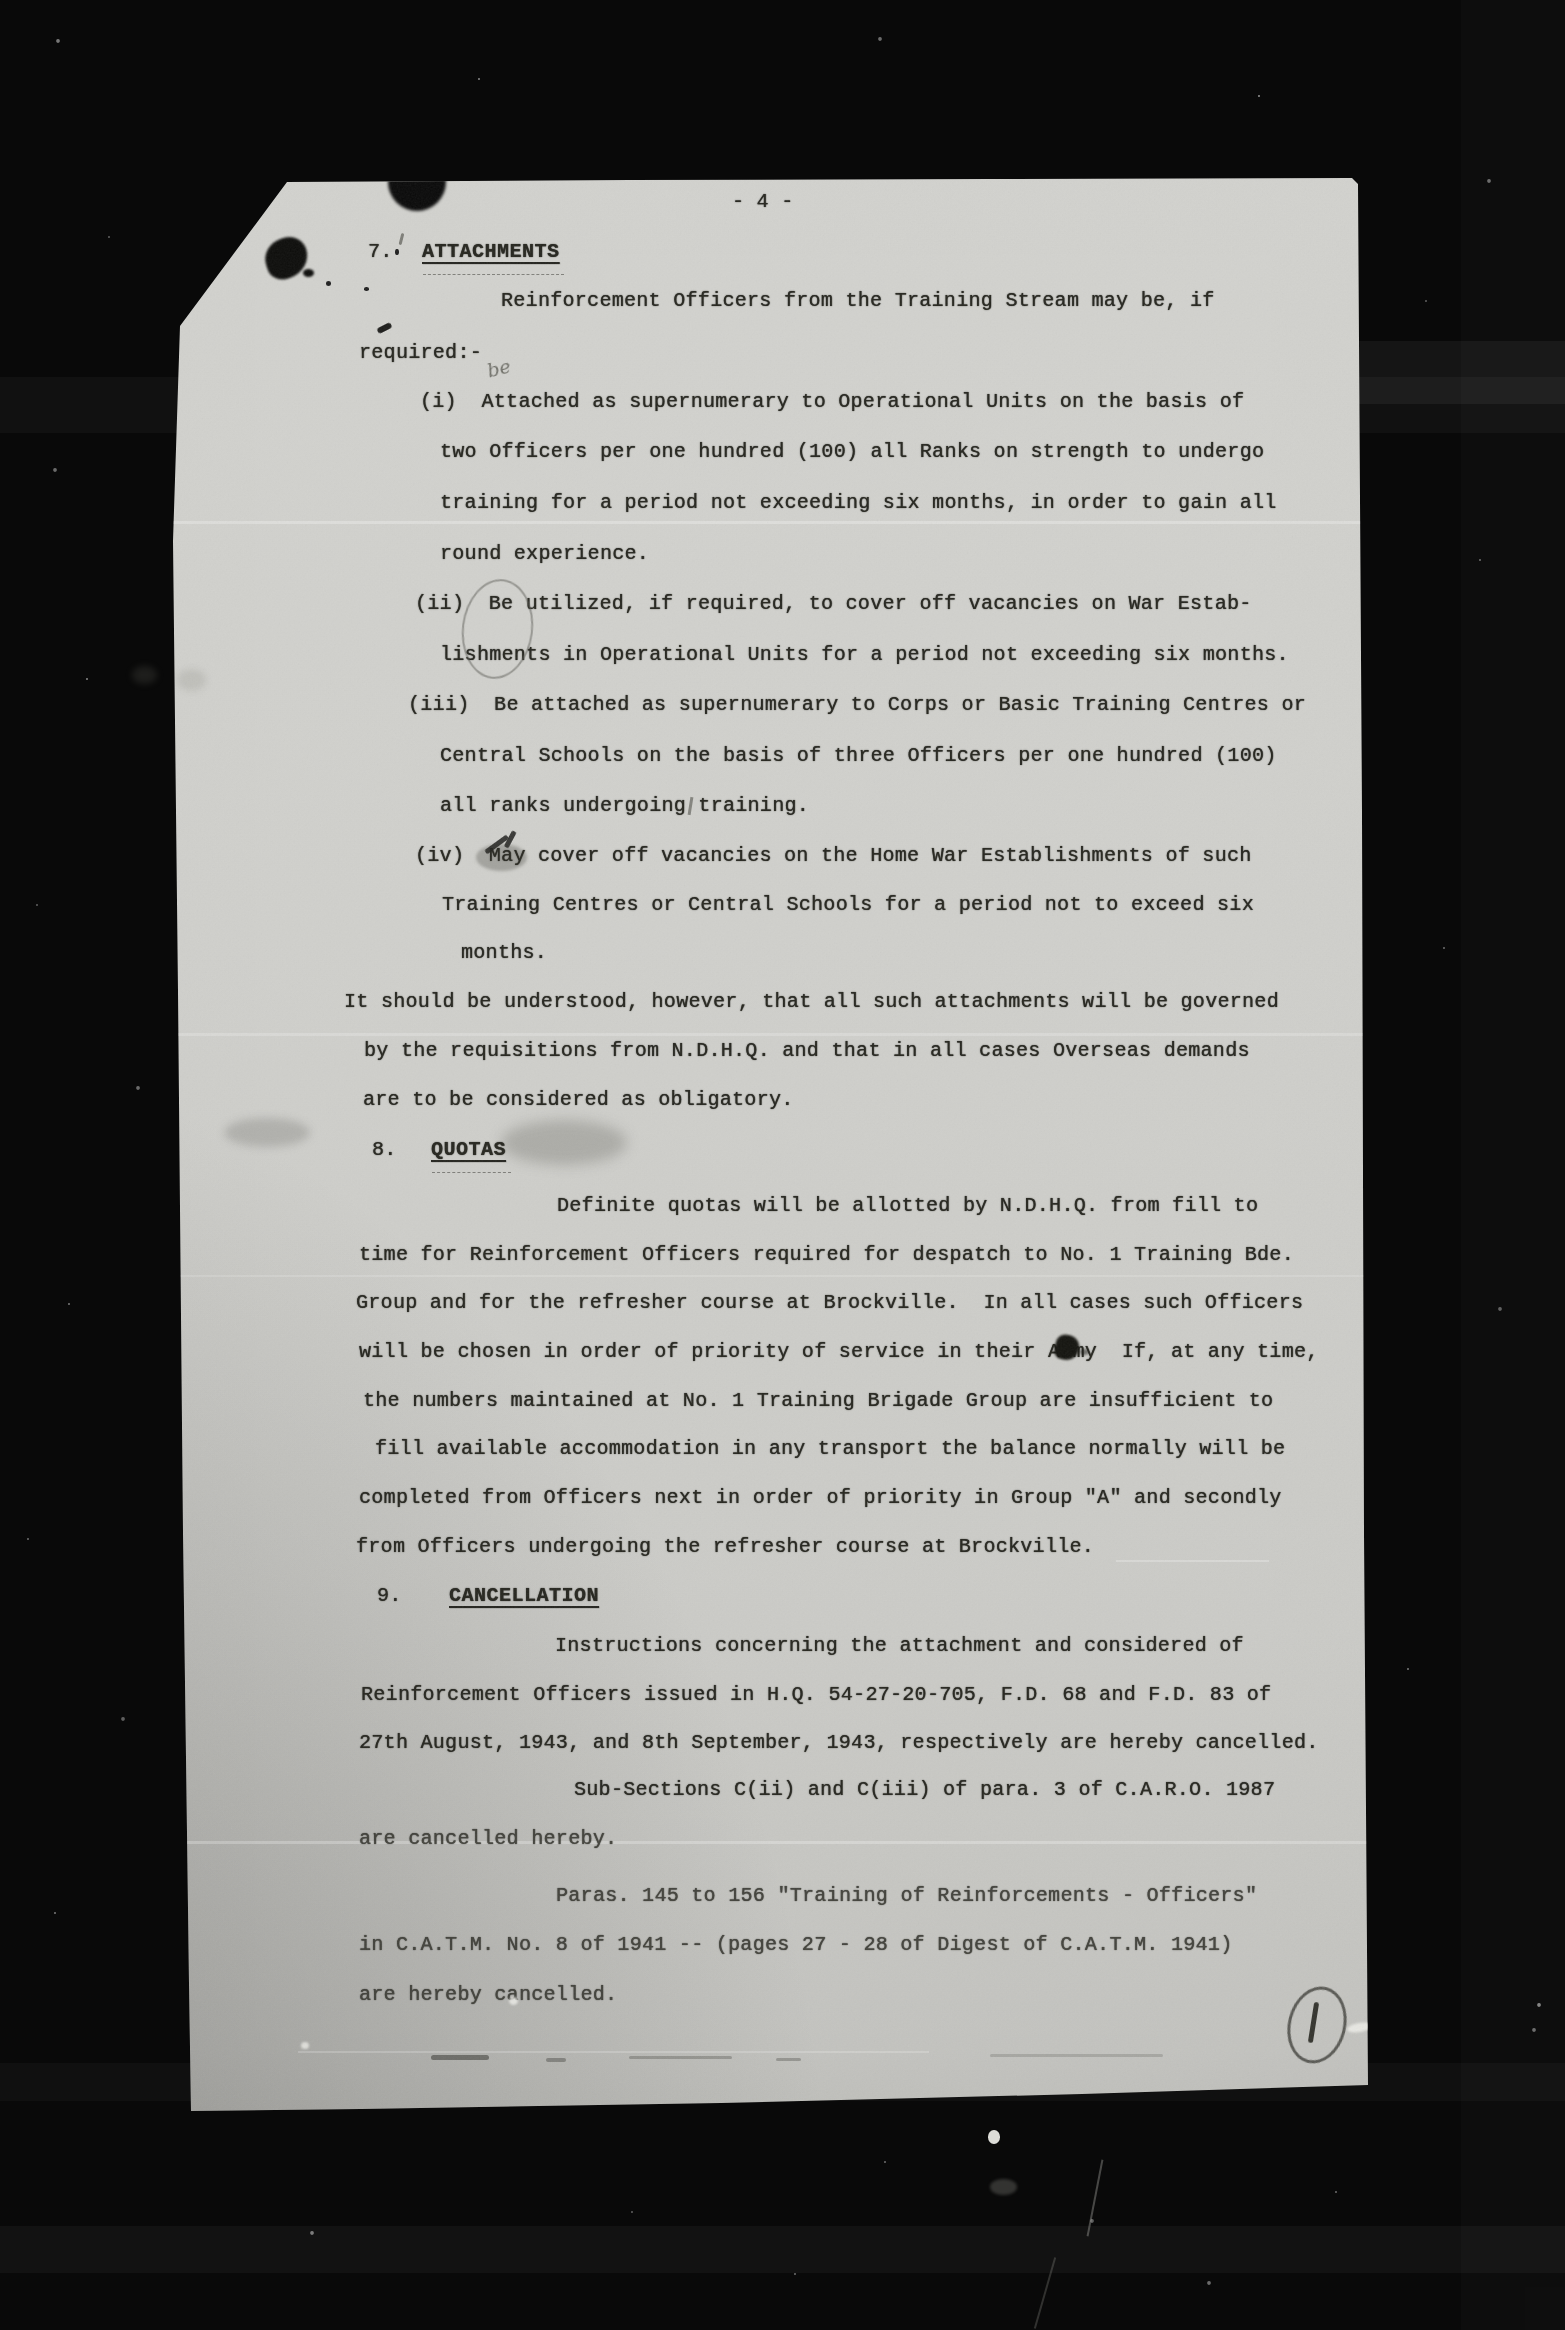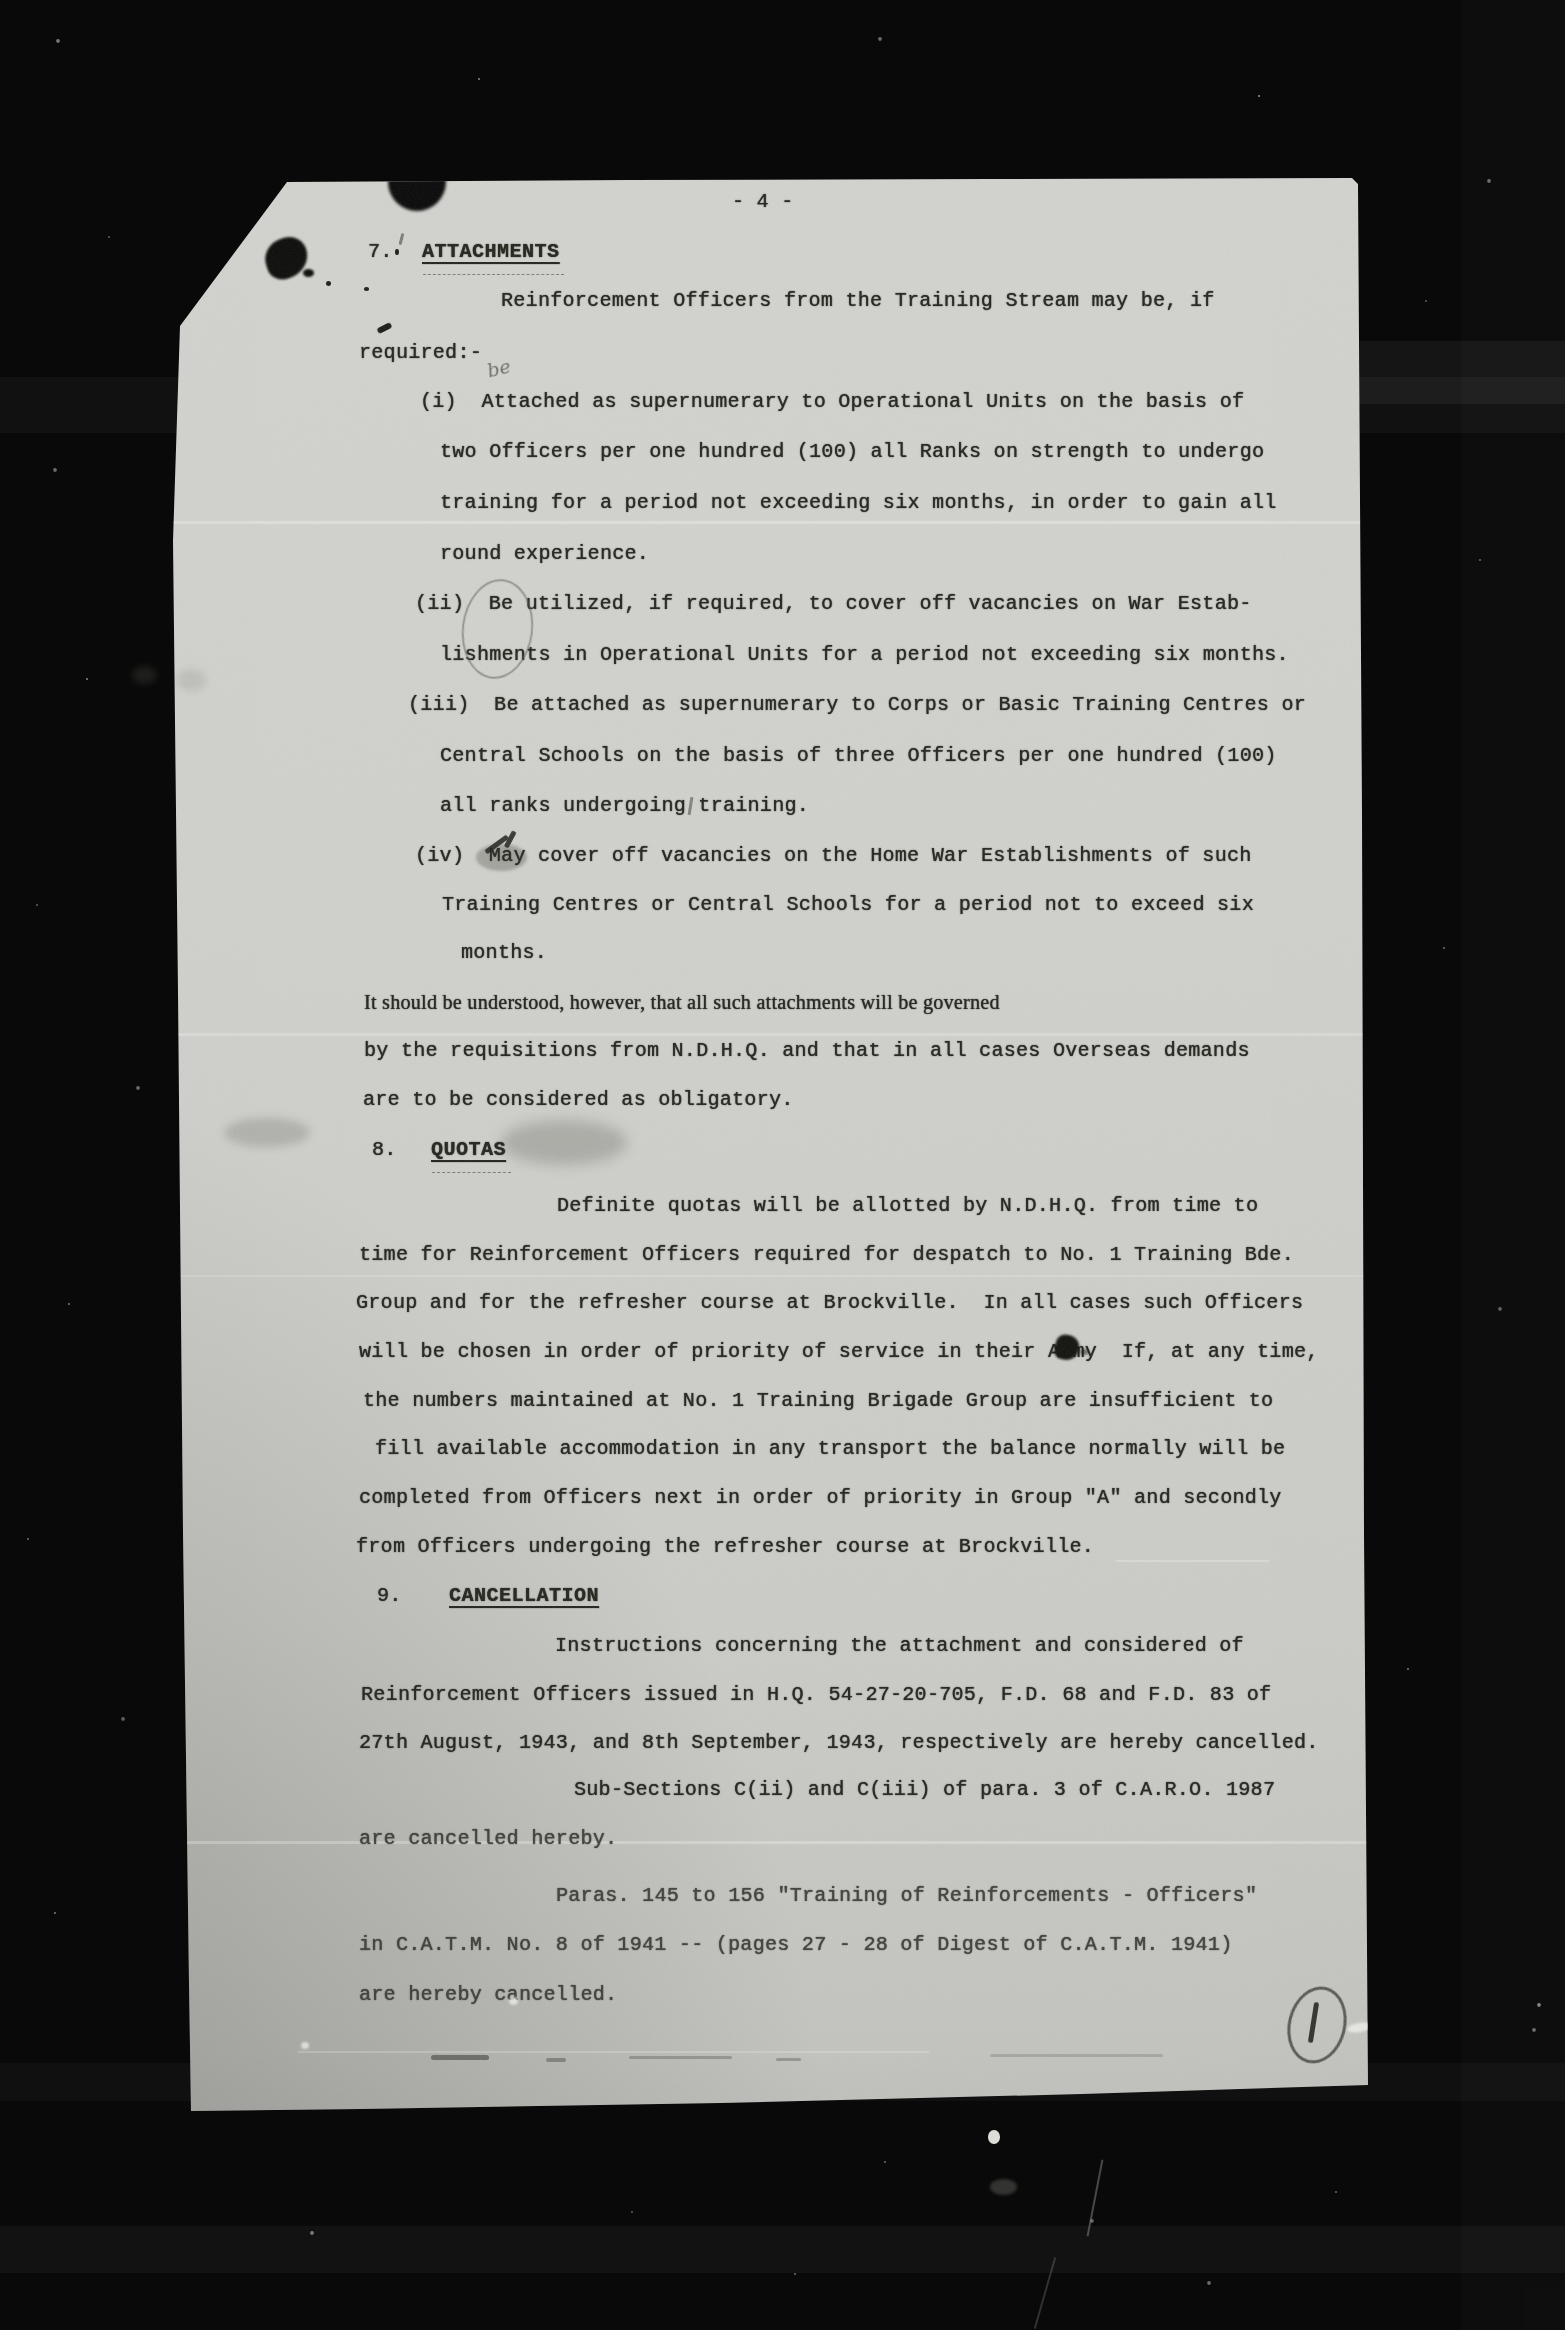--- a/index.html
+++ b/index.html
@@ -99,26 +99,26 @@
         <div class="tline" style="left: 440px; top: 491px;">training for a period not exceeding six months, in order to gain all</div>
         <div class="tline" style="left: 440px; top: 542px;">round experience.</div>
         <div class="tline" style="left: 415px; top: 592px;">(ii)  Be utilized, if required, to cover off vacancies on War Estab-</div>
         <div class="tline" style="left: 440px; top: 643px;">lishments in Operational Units for a period not exceeding six months.</div>
         <div class="tline" style="left: 408px; top: 693px;">(iii)  Be attached as supernumerary to Corps or Basic Training Centres or</div>
         <div class="tline" style="left: 440px; top: 744px;">Central Schools on the basis of three Officers per one hundred (100)</div>
         <div class="tline" style="left: 440px; top: 794px;">all ranks undergoing training.</div>
         <div class="tline" style="left: 415px; top: 844px;">(iv)  May cover off vacancies on the Home War Establishments of such</div>
         <div class="tline" style="left: 442px; top: 893px;">Training Centres or Central Schools for a period not to exceed six</div>
         <div class="tline" style="left: 442px; top: 941px; padding-left: 19px;">months.</div>
-        <div class="tline" style="left: 364px; top: 990px; font-family: Liberation Serif, serif;">It should be understood, however, that all such attachments will be governed</div>
+        <div class="tline" style="left: 344px; top: 990px;">It should be understood, however, that all such attachments will be governed</div>
         <div class="tline" style="left: 364px; top: 1039px;">by the requisitions from N.D.H.Q. and that in all cases Overseas demands</div>
         <div class="tline" style="left: 363px; top: 1088px;">are to be considered as obligatory.</div>
         <div class="tline" style="left: 372px; top: 1138px;">8.</div>
         <div class="tline head head2" style="left: 431px; top: 1138px;">QUOTAS</div>
-        <div class="tline" style="left: 557px; top: 1194px;">Definite quotas will be allotted by N.D.H.Q. from time to</div>
+        <div class="tline" style="left: 557px; top: 1194px;">Definite quotas will be allotted by N.D.H.Q. from fill to</div>
         <div class="tline" style="left: 359px; top: 1243px;">time for Reinforcement Officers required for despatch to No. 1 Training Bde.</div>
         <div class="tline" style="left: 356px; top: 1291px;">Group and for the refresher course at Brockville.  In all cases such Officers</div>
         <div class="tline" style="left: 359px; top: 1340px;">will be chosen in order of priority of service in their Army  If, at any time,</div>
         <div class="tline" style="left: 363px; top: 1389px;">the numbers maintained at No. 1 Training Brigade Group are insufficient to</div>
         <div class="tline" style="left: 359px; top: 1437px; margin-left: 16px;">fill available accommodation in any transport the balance normally will be</div>
         <div class="tline" style="left: 359px; top: 1486px;">completed from Officers next in order of priority in Group "A" and secondly</div>
         <div class="tline" style="left: 356px; top: 1535px;">from Officers undergoing the refresher course at Brockville.</div>
         <div class="tline" style="left: 377px; top: 1584px;">9.</div>
         <div class="tline head" style="left: 449px; top: 1584px;">CANCELLATION</div>
         <div class="tline" style="left: 555px; top: 1634px;">Instructions concerning the attachment and considered of</div>

